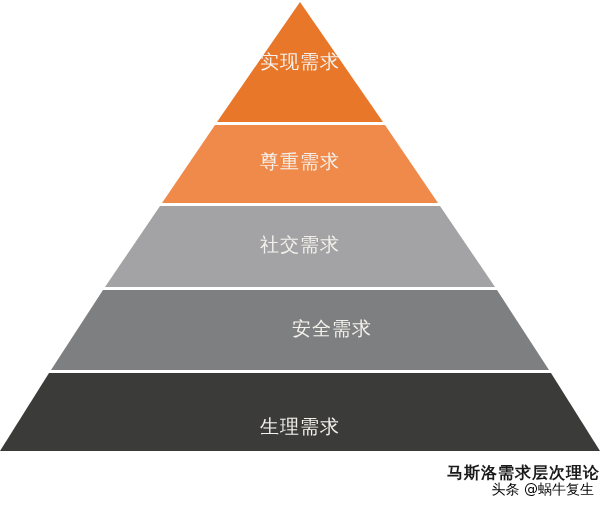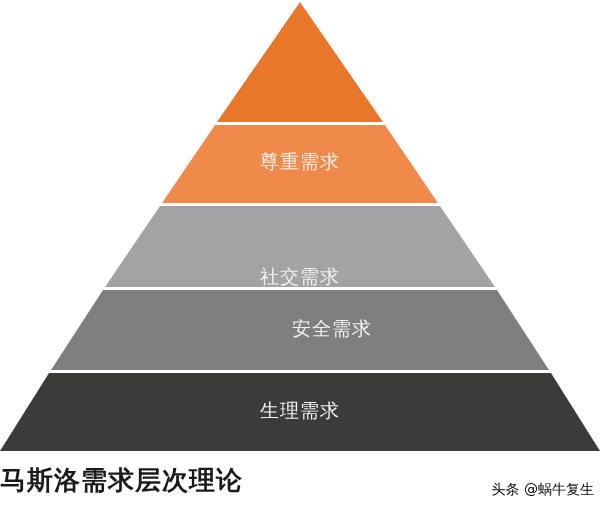--- a/index.html
+++ b/index.html
@@ -7,39 +7,40 @@
       width: 600px; height: 512px; background: #ffffff; position: relative; overflow: hidden;
       font-family: "DejaVu Sans", sans-serif;
     }
     .pyramid { position: absolute; left: 0; top: 0; width: 600px; height: 455px; }
     .tier-label {
       position: absolute; left: 0; width: 600px; text-align: center;
       color: #f4f1ec; font-size: 19px; letter-spacing: 1px; line-height: 1.25;
     }
     .tier-label span { display: block; }
     .title {
-      position: absolute; left: 0; width: 600px; top: 463px; text-align: left;
-      font-size: 26px; font-weight: bold; color: #1a1a1a; letter-spacing: 1px;
+      position: absolute; left: 0; width: 600px; top: 463px; text-align: right;
+      font-size: 16px; font-weight: bold; color: #1a1a1a; letter-spacing: 1px;
     }
     .watermark {
       position: absolute; right: 6px; top: 481px; font-size: 14px; color: #000000;
     }
   </style>
 </head>
 <body>
 
 <svg class="pyramid" viewBox="0 0 600 455" width="600" height="455">
   <polygon points="300,2 383,122 217,122" fill="#e8772a"></polygon>
   <polygon points="215,125 385,125 438,203 162,203" fill="#f08a4b"></polygon>
   <polygon points="160,206 440,206 495,287 105,287" fill="#a3a3a5"></polygon>
   <polygon points="103,290 497,290 549,370 51,370" fill="#7e7f81"></polygon>
   <polygon points="49,373 551,373 600,451 0,451" fill="#3b3b39"></polygon>
 </svg>
 
 <div class="tier-label" style="top:50px;">
+  <span>实现需求</span>
 </div>
 <div class="tier-label" style="top:150px;">尊重需求</div>
-<div class="tier-label" style="top:233px;margin-top:32px;">社交需求</div>
+<div class="tier-label" style="top:233px;">社交需求</div>
 <div class="tier-label" style="top:317px;padding-left:32px;">安全需求</div>
-<div class="tier-label" style="top:399px;font-family:Liberation Serif, serif;">生理需求</div>
+<div class="tier-label" style="top:415px;font-family:Liberation Serif, serif;">生理需求</div>
 
 <div class="title">马斯洛需求层次理论</div>
 <div class="watermark">头条 @蜗牛复生</div>
 
 </body></html>

